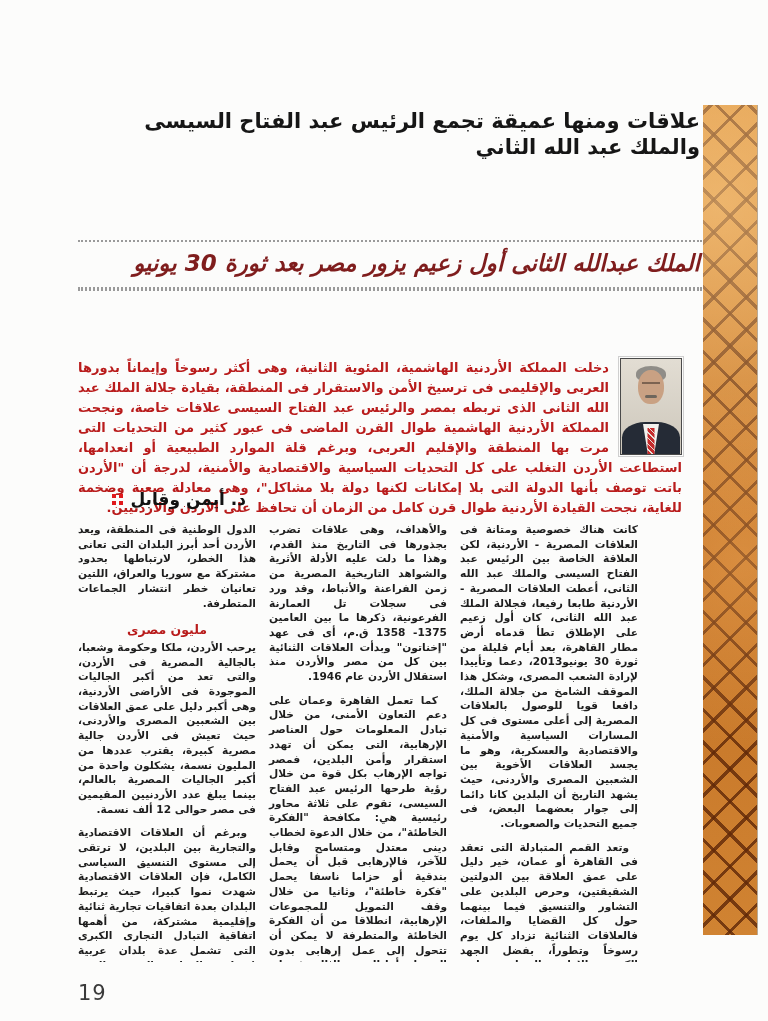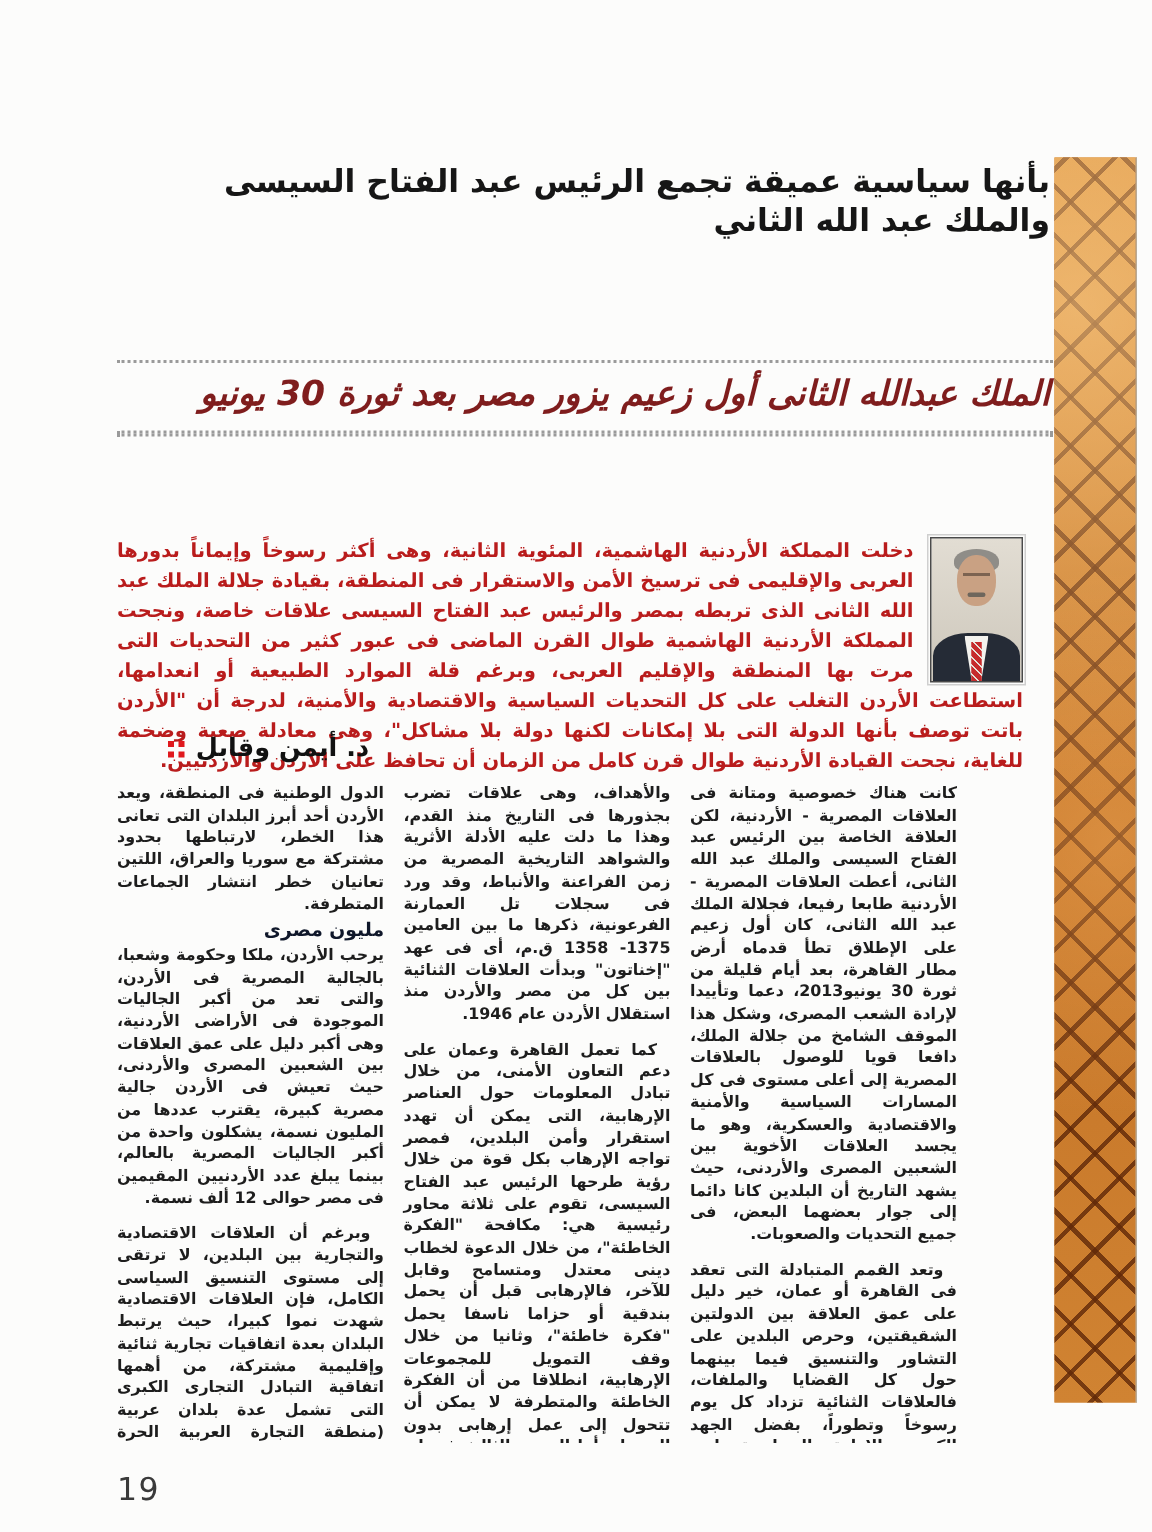--- a/index.html
+++ b/index.html
@@ -73,37 +73,37 @@
     position:absolute;right:130px;left:78px;top:522px;height:440px;overflow:hidden;
     direction:rtl;display:flex;gap:13px;
   }
   .col{
     flex:1 1 0;text-align:justify;
     font-size:10.6px;line-height:14.7px;font-weight:bold;color:#1d1d1d;
   }
   .col p{margin:0;}
   .col p + p{margin-top:9px;text-indent:9px;}
   .col-heading{
-    text-align:right;font-size:12.5px;font-weight:bold;color:#0f172a;margin:3px 0 2px;
+    text-align:center;font-size:12.5px;font-weight:bold;color:#b91c1c;margin:13px 0 2px;
   }
 
   .page-number{
     position:absolute;left:78px;top:981px;font-size:21px;color:#3a3a3a;
     font-family:"DejaVu Sans", sans-serif;letter-spacing:1px;
   }
 </style>
 </head>
 <body>
 
 <div class="page">
 
   <div class="mosaic-strip"></div>
 
   <div class="header" dir="rtl">
-    <div class="kicker">بأنها سياسية عميقة تجمع الرئيس عبد الفتاح السيسى والملك عبد الله الثاني</div>
+    <div class="kicker">علاقات ومنها عميقة تجمع الرئيس عبد الفتاح السيسى والملك عبد الله الثاني</div>
   </div>
 
   <div class="deck" dir="rtl">
     <div class="dotted-rule"></div>
     <div class="subhead-black">الملك عبدالله الثانى أول زعيم يزور مصر بعد ثورة 30 يونيو</div>
     <div class="dotted-rule"></div>
     <div class="dotted-rule"></div>
   </div>
 
   <div class="intro">

